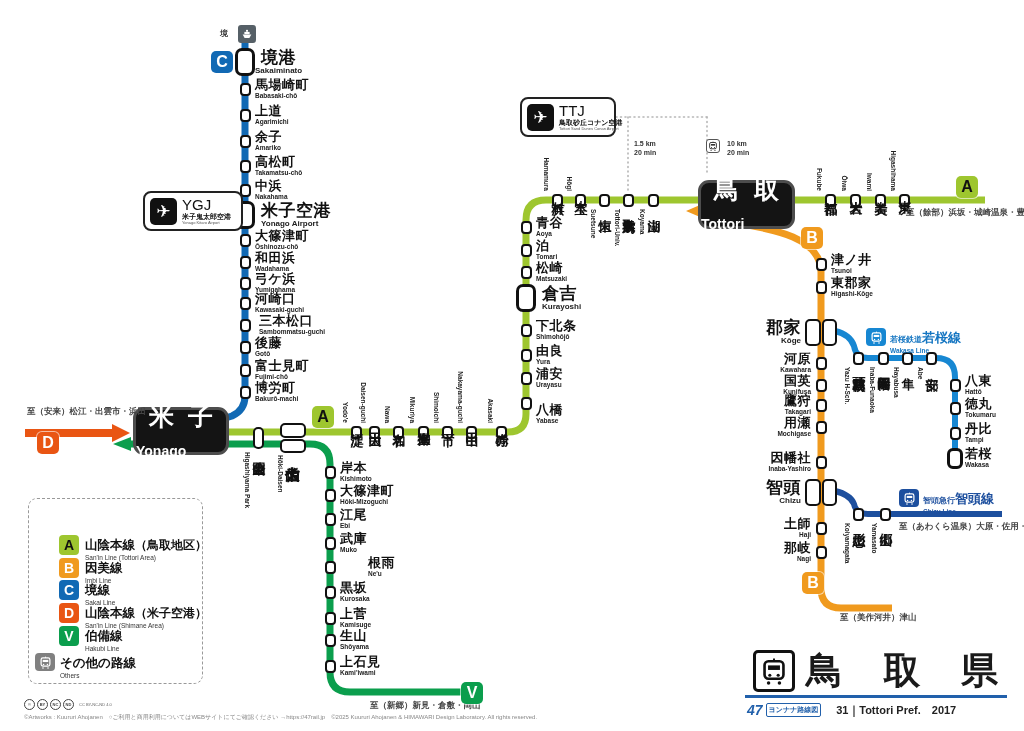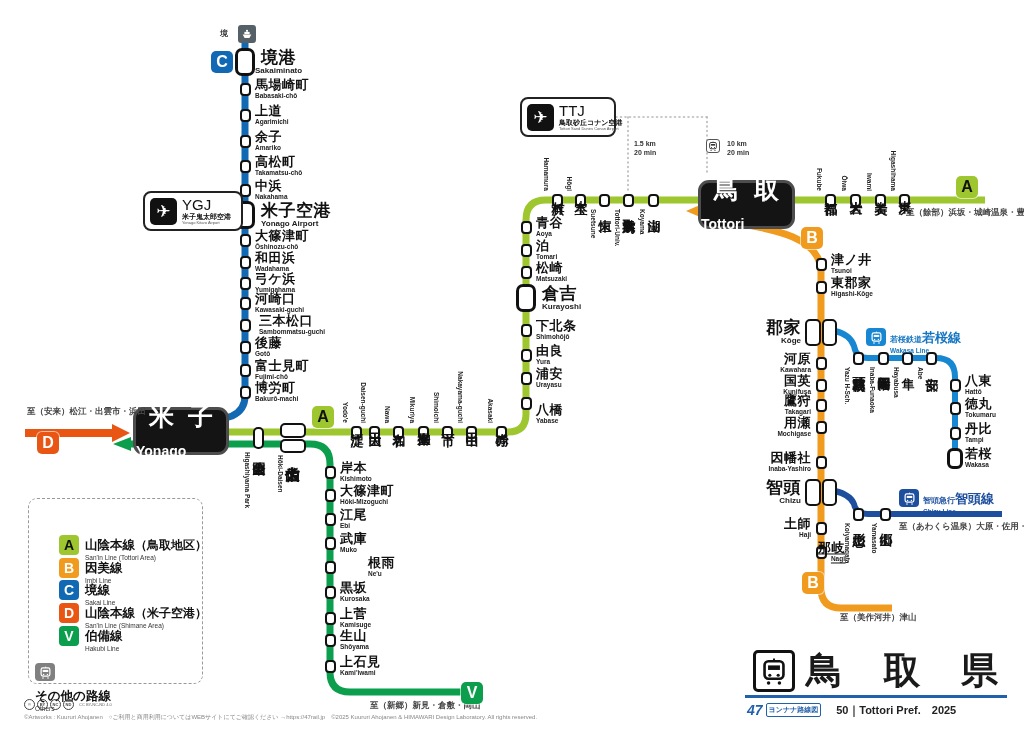--- a/index.html
+++ b/index.html
@@ -129,21 +129,21 @@
       <div class="lg-row" style="top: 104.1px;">
         <span class="b" style="background:#e95513;color:#fff">D</span>
   <span class="lg-tx"><span class="jp">山陰本線<span class="sub">（米子空港）</span></span>
   <span class="en">San'in Line (Shimane Area)</span></span>
       </div>
       <div class="lg-row" style="top: 126.8px;">
         <span class="b" style="background:#0b9e4d;color:#fff">V</span>
   <span class="lg-tx"><span class="jp">伯備線<span class="sub"></span></span>
   <span class="en">Hakubi Line</span></span>
       </div>
-      <div class="lg-oth" style="top: 164px; flex-direction: column;">
+      <div class="lg-oth" style="top: 154px;">
         <span class="b">
           <svg width="13" height="13" viewBox="0 0 16 16">
             <path d="M8 .8 V2.4" stroke="#fff" stroke-width="1.1"></path>
             <rect x="2.6" y="2.4" width="10.8" height="10" rx="2.2" fill="none" stroke="#fff" stroke-width="1.5"></rect>
             <rect x="4.6" y="4.8" width="6.8" height="2.6" fill="#fff"></rect>
             <circle cx="5.6" cy="10.4" r=".9" fill="#fff"></circle>
             <circle cx="10.4" cy="10.4" r=".9" fill="#fff"></circle>
             <circle cx="4.9" cy="14.8" r="1" fill="#fff"></circle>
             <circle cx="11.1" cy="14.8" r="1" fill="#fff"></circle>
           </svg>
@@ -166,21 +166,21 @@
     </div>
   <div class="tb-title" id="tb-title">
       <span>鳥</span>
       <span>取</span>
       <span>県</span>
     </div>
   <div class="tb-rule"></div>
   <div class="tb-logo">
     <span class="l47">47</span>
     <span class="lbox">ヨンナナ路線図</span>
-    <span class="tb-num">50｜Tottori Pref.　2025</span>
+    <span class="tb-num">31｜Tottori Pref.　2017</span>
   </div>
 
   <div class="cc-row" id="cc-row">
       <div class="cc-c">©</div>
       <div class="cc-c">BY</div>
       <div class="cc-c">NC</div>
       <div class="cc-c">ND</div>
       <div class="cc-sub">CC BY-NC-ND 4.0</div>
     </div>
   <div class="foot-t">©Artworks : Kuururi Ahojanen　○ご利用と商用利用についてはWEBサイトにてご確認ください →https://47rail.jp　©2025 Kuururi Ahojanen &amp; HIMAWARI Design Laboratory. All rights reserved.</div>
@@ -442,21 +442,21 @@
     <div class="lh lb" style="position: absolute; left: 801px; top: 492px; transform: translate(-100%, -50%);">
       <div class="k">智頭</div>
       <div class="r">Chizu</div>
     </div>
     <div class="mk s" style="position: absolute; left: 815.5px; top: 521.5px; width: 11px; height: 13px;"></div>
     <div class="lh l" style="position: absolute; left: 811px; top: 528px; transform: translate(-100%, -50%);">
       <div class="k">土師</div>
       <div class="r">Haji</div>
     </div>
     <div class="mk s" style="position: absolute; left: 815.5px; top: 545.5px; width: 11px; height: 13px;"></div>
-    <div class="lh l" style="position: absolute; left: 845px; top: 552px; transform: translate(-100%, -50%); text-decoration: underline;">
+    <div class="lh l" style="position: absolute; left: 811px; top: 552px; transform: translate(-100%, -50%);">
       <div class="k">那岐</div>
       <div class="r">Nagi</div>
     </div>
     <div class="mk s" style="position: absolute; left: 852.5px; top: 351.5px; width: 11px; height: 13px;"></div>
     <div class="lv vb" style="position: absolute; left: 865.5px; top: 367px; transform: translateX(-100%);">
       <span class="r">Yazu H-Sch.</span>
       <span class="k">八頭高校前</span>
     </div>
     <div class="mk s" style="position: absolute; left: 877.5px; top: 351.5px; width: 11px; height: 13px;"></div>
     <div class="lv vb" style="position: absolute; left: 890.5px; top: 367px; transform: translateX(-100%);">

